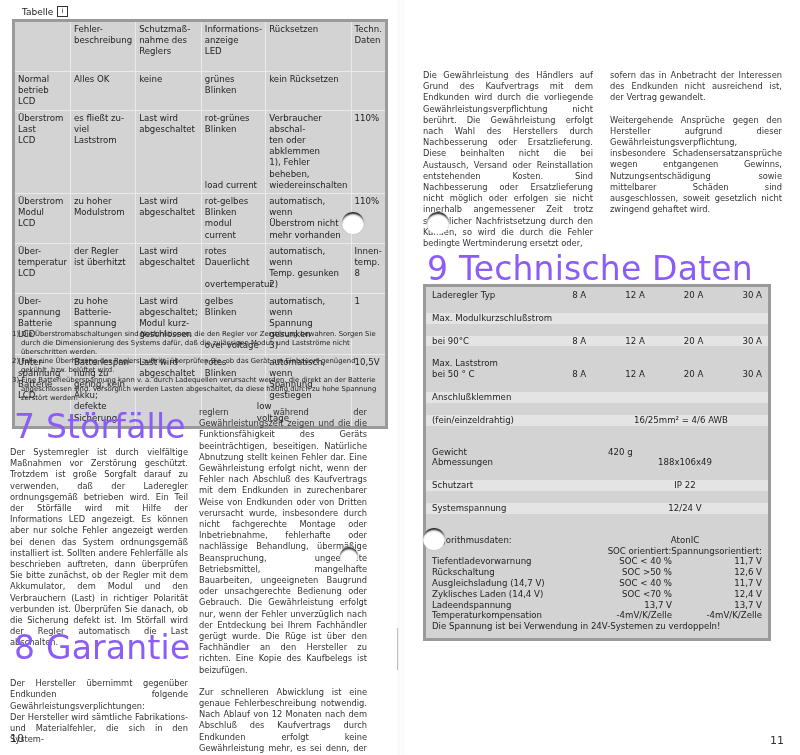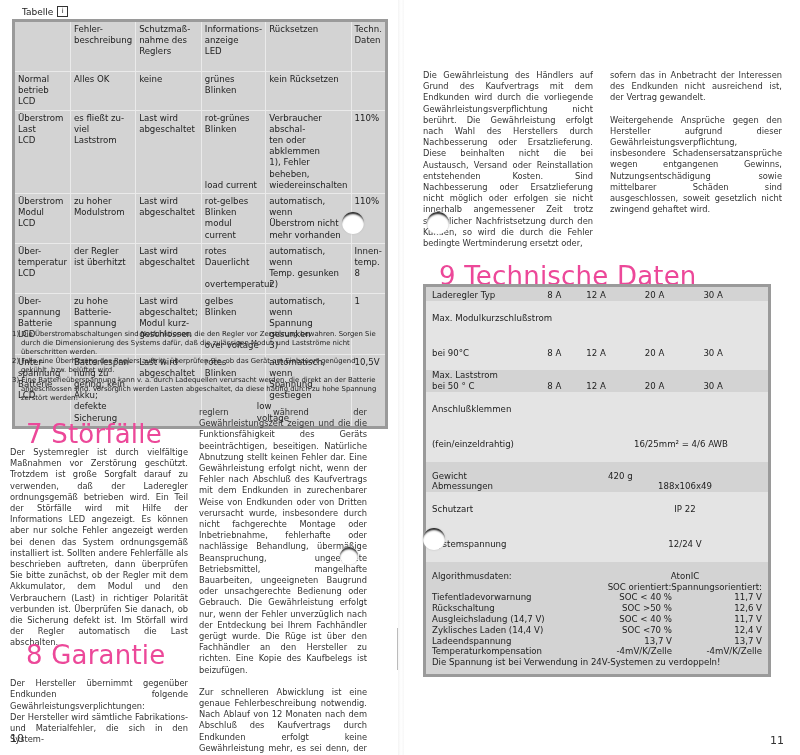--- a/index.html
+++ b/index.html
@@ -15,33 +15,33 @@
   .tbl-icon { display:inline-block; width:9px; height:9px; border:1px solid #333; font-size:7px; line-height:9px; text-align:center; }
 
   table.err { position:absolute; left:12px; top:19px; width:360px; border-collapse:collapse;
               background:#d3d3d3; border:3px solid #9a9a9a; font-size:8.6px; line-height:11.2px; }
   table.err td { border:1px solid #eaeaea; vertical-align:top; padding:2px 3px; color:#222; }
   table.err tr.hdr td { height:45px; }
 
   .footnotes { position:absolute; left:12px; top:330px; width:368px; font-size:6.9px; line-height:8.8px; }
   .footnotes div { padding-left:9px; text-indent:-9px; margin-bottom:1px; }
 
-  h1 { position:absolute; margin:16px; font-weight:normal; font-size:26px; color:#ec4899; letter-spacing:0.2px; }
+  h1 { position:absolute; margin:4px; font-weight:normal; font-size:33px; color:#8b5cf6; letter-spacing:0.2px; }
   .para { position:absolute; font-size:8.3px; line-height:11.2px; text-align:justify; color:#333; }
   .para p { margin:0 0 11px 0; }
 
   .pagenum { position:absolute; font-size:11px; color:#333; }
 
   .tech { position:absolute; left:18px; top:284px; width:348px; background:#d3d3d3; border:3px solid #9a9a9a;
           font-size:8.6px; line-height:10.8px; padding:3px 6px 6px 6px; box-sizing:border-box; }
   .tech .row { display:flex; }
   .tech .c0 { width:118px; }
-  .tech .cv { width:56px; text-align:left; }
+  .tech .cv { width:56px; text-align:right; }
   .tech .wide { flex:1; text-align:center; padding-left:50px; }
-  .tech .band { background:#e4e4e4; margin:0 -6px; padding:12px 6px; }
+  .tech .band { background:#e4e4e4; margin:12px -6px; padding:0 6px; }
   .tech .gap { height:9px; }
   .tech .algo .c0 { width:150px; }
   .tech .algo .soc { width:90px; text-align:right; }
   .tech .algo .sp { flex:1; text-align:right; }
 
   .hole { position:absolute; width:22px; height:22px; border-radius:50%; background:#fff;
           box-shadow: 0 3px 2px -1px #222 inset, 0 0 2px #bbb; }
   .vmark { position:absolute; left:397px; top:628px; width:1px; height:42px; background:#bbb; }
 </style>
 </head>

